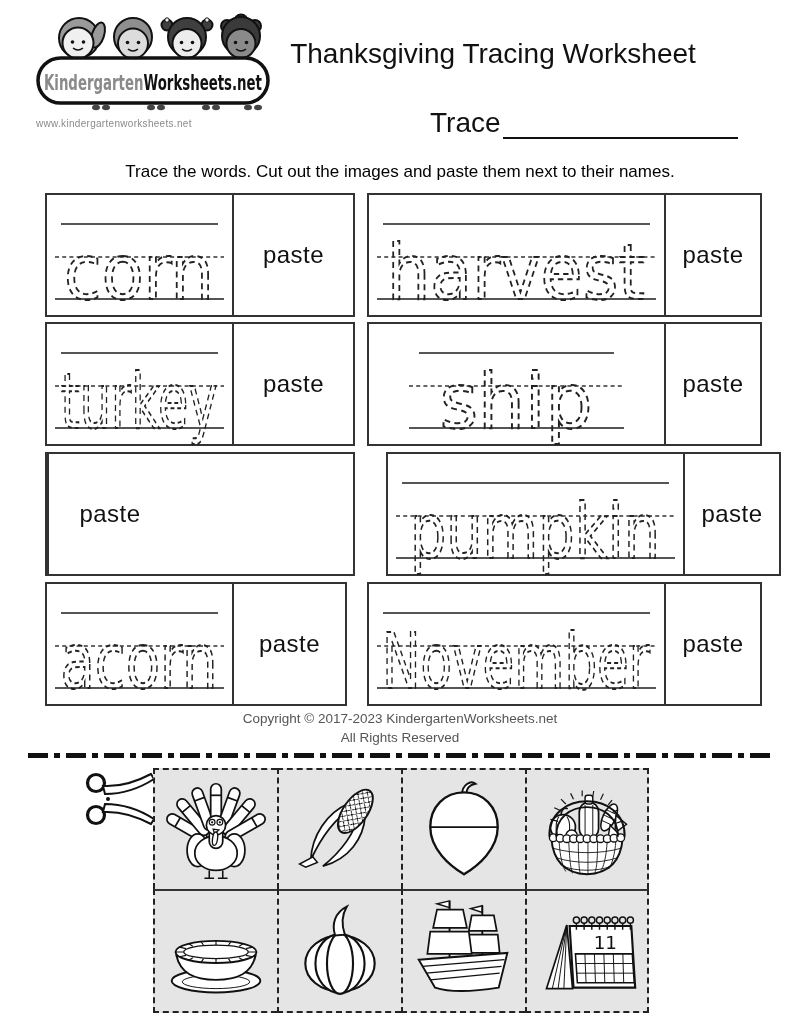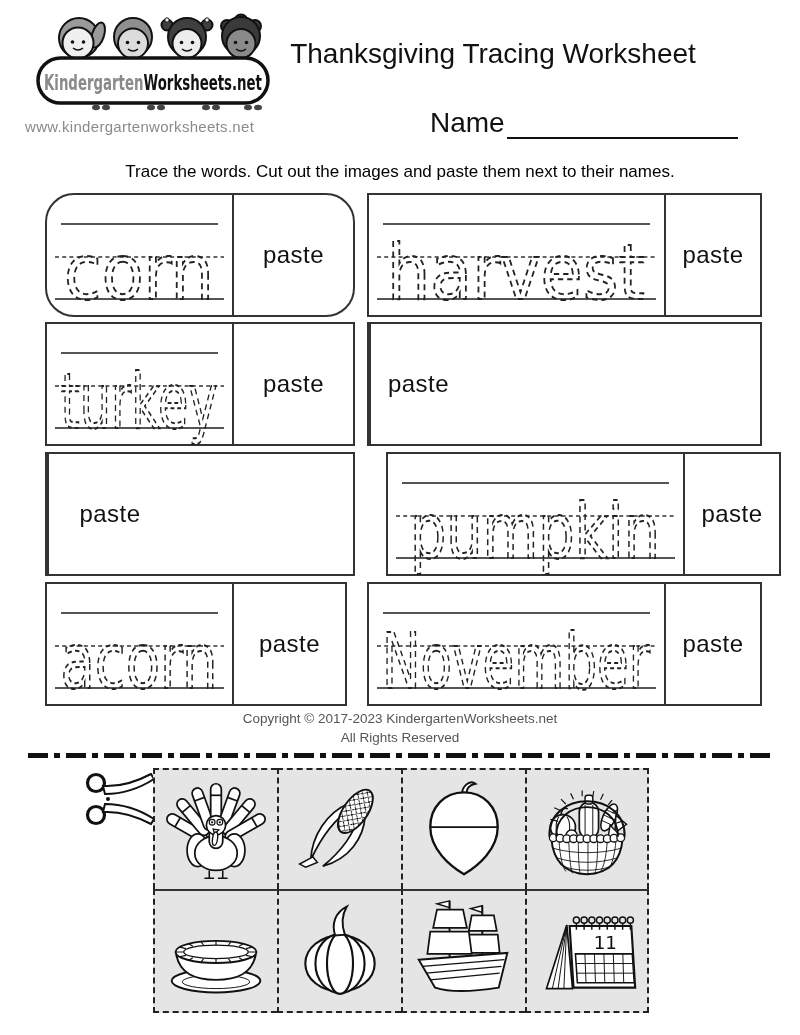--- a/index.html
+++ b/index.html
@@ -1,20 +1,20 @@
 <!DOCTYPE html>
 <html><head>
 <meta charset="utf-8">
 <style>
   html,body{margin:0;padding:0;background:#fff;}
   .page{position:relative;width:800px;height:1035px;background:#fff;overflow:hidden;
         font-family:"Liberation Sans",sans-serif;color:#111;}
   
   .logo{position:absolute;left:34px;top:12px;width:240px;}
-  .logo-url{position:absolute;left:25px;top:118px;width:260px;font-size:15px;color:#8a8a8a;letter-spacing:.3px;}
+  .logo-url{position:absolute;left:36px;top:118px;width:260px;font-size:10px;color:#8a8a8a;letter-spacing:.3px;}
   .title{position:absolute;left:268px;top:38px;width:450px;text-align:center;font-size:28px;color:#111;}
   .name-row{position:absolute;left:430px;top:101px;width:308px;display:flex;align-items:flex-end;font-size:28px;}
   .name-line{flex:1;border-bottom:2px solid #111;height:36px;margin-left:2px;}
   .instruction{position:absolute;left:0;top:162px;width:100%;text-align:center;font-size:17px;color:#000;}
   
   .block{position:absolute;display:flex;border:2.5px solid #333;box-sizing:border-box;background:#fff;height:124px;}
   .word-area{position:relative;}
   .word-area svg{display:block;overflow:visible;}
   .paste-area{border-left:2.5px solid #333;display:flex;align-items:center;justify-content:center;
               font-size:24px;color:#111;letter-spacing:.5px;}
@@ -94,27 +94,27 @@
         <ellipse cx="182" cy="95.5" rx="4" ry="2.8"></ellipse>
       <ellipse cx="214" cy="95.5" rx="4" ry="2.8"></ellipse>
         <ellipse cx="224" cy="95.5" rx="4" ry="2.8"></ellipse>
     </g>
   </svg>
   <div class="logo-url">www.kindergartenworksheets.net</div>
 
   <div class="title">Thanksgiving Tracing Worksheet</div>
 
   <div class="name-row">
-    <span>Name</span>
+    <span>Trace</span>
     <span class="name-line"></span>
   </div>
 
   <div class="instruction">Trace the words. Cut out the images and paste them next to their names.</div>
 
-  <div class="block" style="left:45px;top:193px;width:310px;border-radius:29px;">
+  <div class="block" style="left:45px;top:193px;width:310px;">
     <div class="word-area">
       <svg width="185" height="124" viewBox="0 0 185 124">
         <line class="gl" x1="14" y1="29" x2="171" y2="29"></line>
         <line class="gm" x1="8" y1="62" x2="177" y2="62"></line>
         <line class="gl" x1="8" y1="104" x2="177" y2="104"></line>
         <text class="trace" x="92" y="104" text-anchor="middle" textLength="150" lengthAdjust="spacingAndGlyphs">corn</text>
       </svg>
     </div>
     <div class="paste-area" style="width:122px;">paste</div>
   </div>
@@ -135,20 +135,28 @@
       <svg width="185" height="124" viewBox="0 0 185 124">
         <line class="gl" x1="14" y1="29" x2="171" y2="29"></line>
         <line class="gm" x1="8" y1="62" x2="177" y2="62"></line>
         <line class="gl" x1="8" y1="104" x2="177" y2="104"></line>
         <text class="trace" x="92" y="104" text-anchor="middle" textLength="157" lengthAdjust="spacingAndGlyphs">turkey</text>
       </svg>
     </div>
     <div class="paste-area" style="width:122px;">paste</div>
   </div>
   <div class="block" style="left:367px;top:322px;width:395px;">
+    <div class="word-area">
+      <svg width="295" height="124" viewBox="0 0 295 124">
+        <line class="gl" x1="50" y1="29" x2="245" y2="29"></line>
+        <line class="gm" x1="40" y1="62" x2="255" y2="62"></line>
+        <line class="gl" x1="40" y1="104" x2="255" y2="104"></line>
+        <text class="trace" x="147" y="104" text-anchor="middle" textLength="153" lengthAdjust="spacingAndGlyphs">ship</text>
+      </svg>
+    </div>
     <div class="paste-area" style="width:95px;">paste</div>
   </div>
 
   <div class="block" style="left:45px;top:452px;width:310px;">
     <div class="paste-area" style="width:122px;">paste</div>
   </div>
   <div class="block" style="left:386px;top:452px;width:395px;">
     <div class="word-area">
       <svg width="295" height="124" viewBox="0 0 295 124">
         <line class="gl" x1="14" y1="29" x2="281" y2="29"></line>

